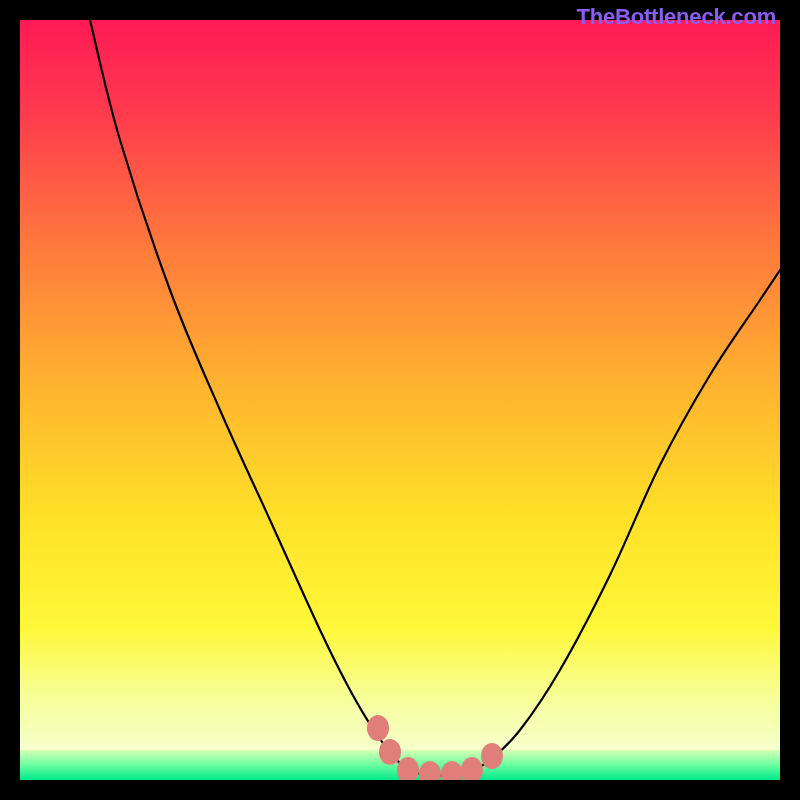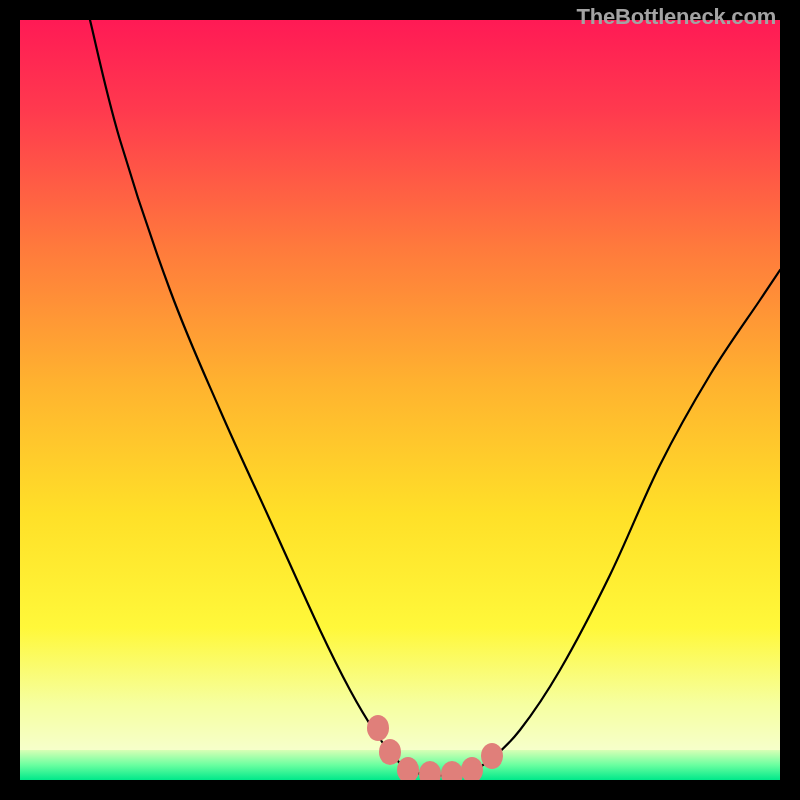--- a/index.html
+++ b/index.html
@@ -24,21 +24,21 @@
     height: 760px;
     overflow: hidden;
   }
   .watermark {
     position: absolute;
     top: 4px;
     right: 24px;
     font-family: Arial, Helvetica, sans-serif;
     font-size: 22px;
     font-weight: 600;
-    color: #a3a3a3;
+    color: #8b5cf6;
     text-align: right;
     pointer-events: none;
     letter-spacing: -0.2px;
   }
 </style>
 </head>
 <body>
 <div class="frame">
 
   <div class="plot-area">

